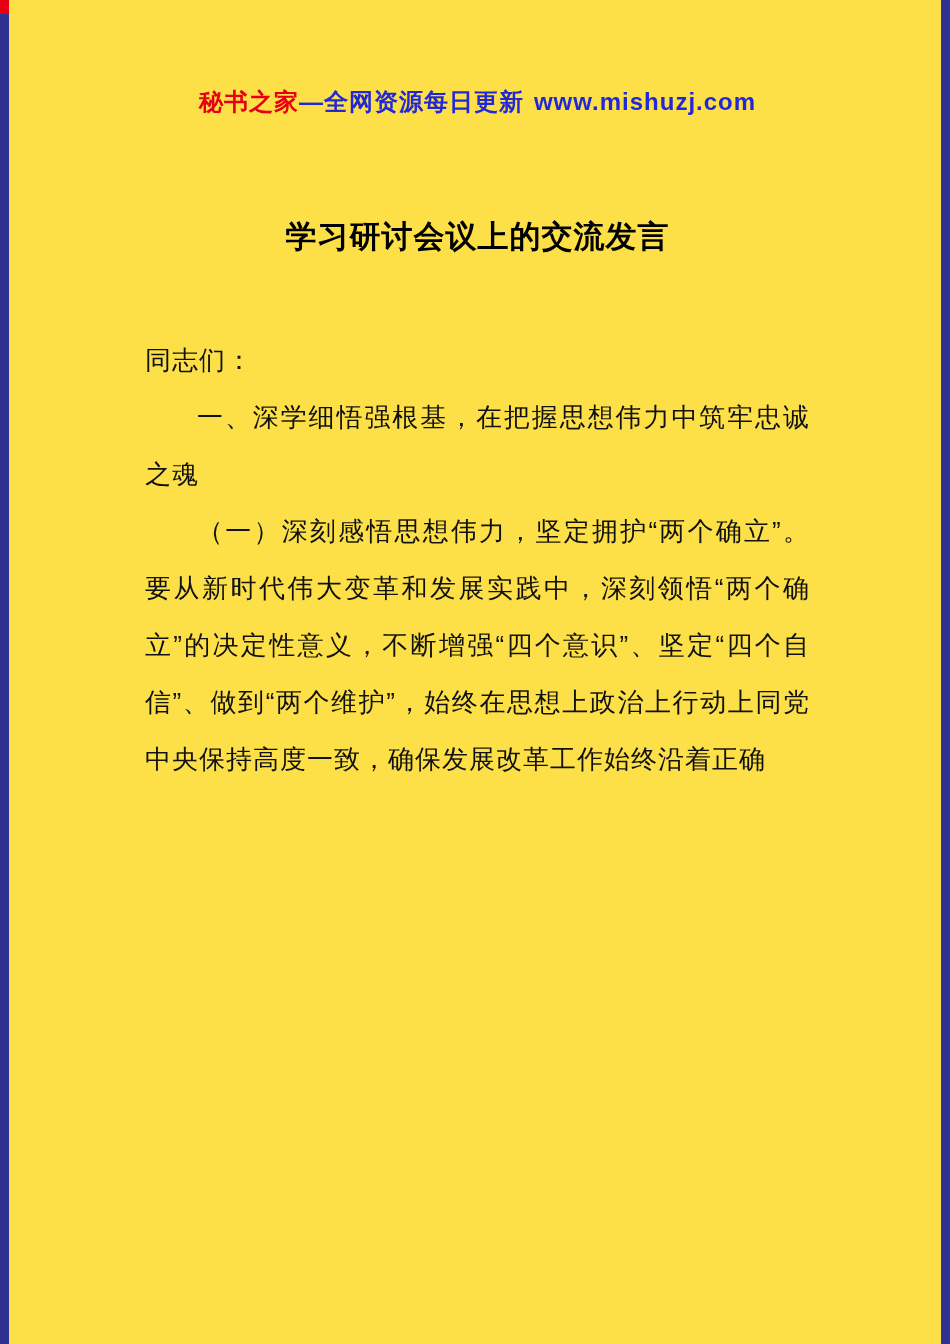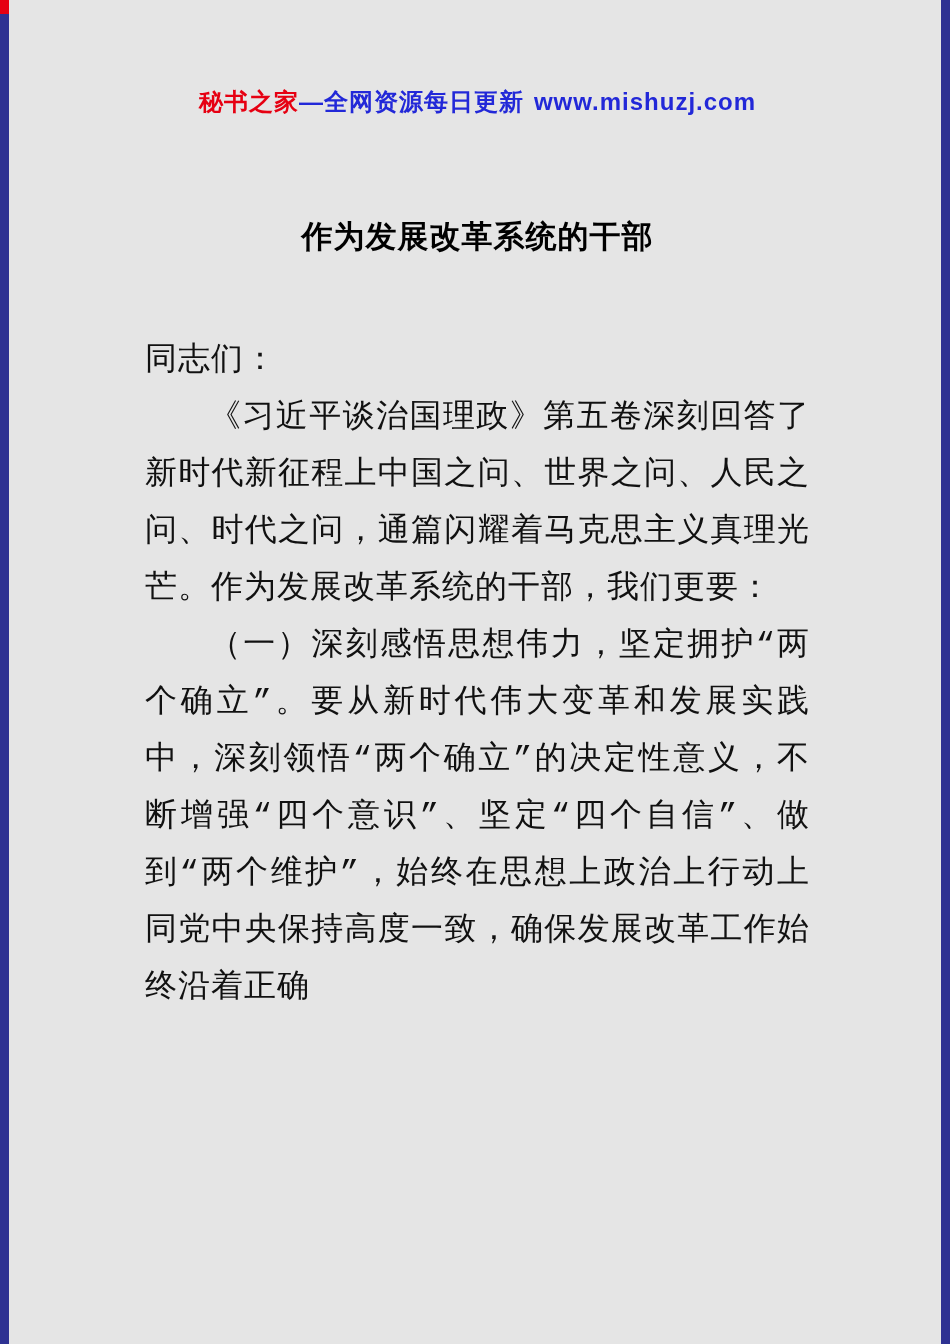--- a/index.html
+++ b/index.html
@@ -6,21 +6,21 @@
     margin: 0;
     padding: 0;
     background: #ffffff;
     font-family: "Liberation Sans", "DejaVu Sans", sans-serif;
   }
   .page {
     position: relative;
     width: 950px;
     height: 1344px;
     margin: 0 auto;
-    background: #e5e5e5;
+    background: #fde047;
     overflow: hidden;
   }
   
   .edge {
     position: absolute;
     top: 0;
     width: 9px;
     height: 100%;
     background: #2e3192;
   }
@@ -56,27 +56,26 @@
     text-align: center;
     font-size: 31px;
     line-height: 62px;
     font-weight: bold;
     color: #000000;
     letter-spacing: 1px;
   }
   
   .body-text p {
     margin: 0;
-    font-size: 32px;
+    font-size: 26px;
     line-height: 57px;
     color: #111111;
     text-align: justify;
     letter-spacing: 1px;
     text-indent: 2em;
-    font-family: Liberation Mono, monospace;
   }
   .body-text p.no-indent {
     text-indent: 0;
   }
 </style>
 </head>
 <body>
 
 <div class="page">
 
@@ -86,23 +85,23 @@
   <div class="edge right"></div>
 
   <div class="content">
 
     <div class="site-header">
       <span class="red">秘书之家</span><span class="blue">—全网资源每日更新</span><span class="blue url">www.mishuzj.com</span>
     </div>
 
     <h1 class="doc-title">
       <br>
-      <span>作为发展改革系统的干部</span>
+      <span>学习研讨会议上的交流发言</span>
     </h1>
 
     <div class="body-text">
       <p class="no-indent">同志们：</p>
-      <p>《习近平谈治国理政》第五卷深刻回答了新时代新征程上中国之问、世界之问、人民之问、时代之问，通篇闪耀着马克思主义真理光芒。作为发展改革系统的干部，我们更要：</p>
+      <p>一、深学细悟强根基，在把握思想伟力中筑牢忠诚之魂</p>
       <p>（一）深刻感悟思想伟力，坚定拥护“两个确立”。要从新时代伟大变革和发展实践中，深刻领悟“两个确立”的决定性意义，不断增强“四个意识”、坚定“四个自信”、做到“两个维护”，始终在思想上政治上行动上同党中央保持高度一致，确保发展改革工作始终沿着正确</p>
     </div>
 
   </div>
 </div>
 
 </body></html>

